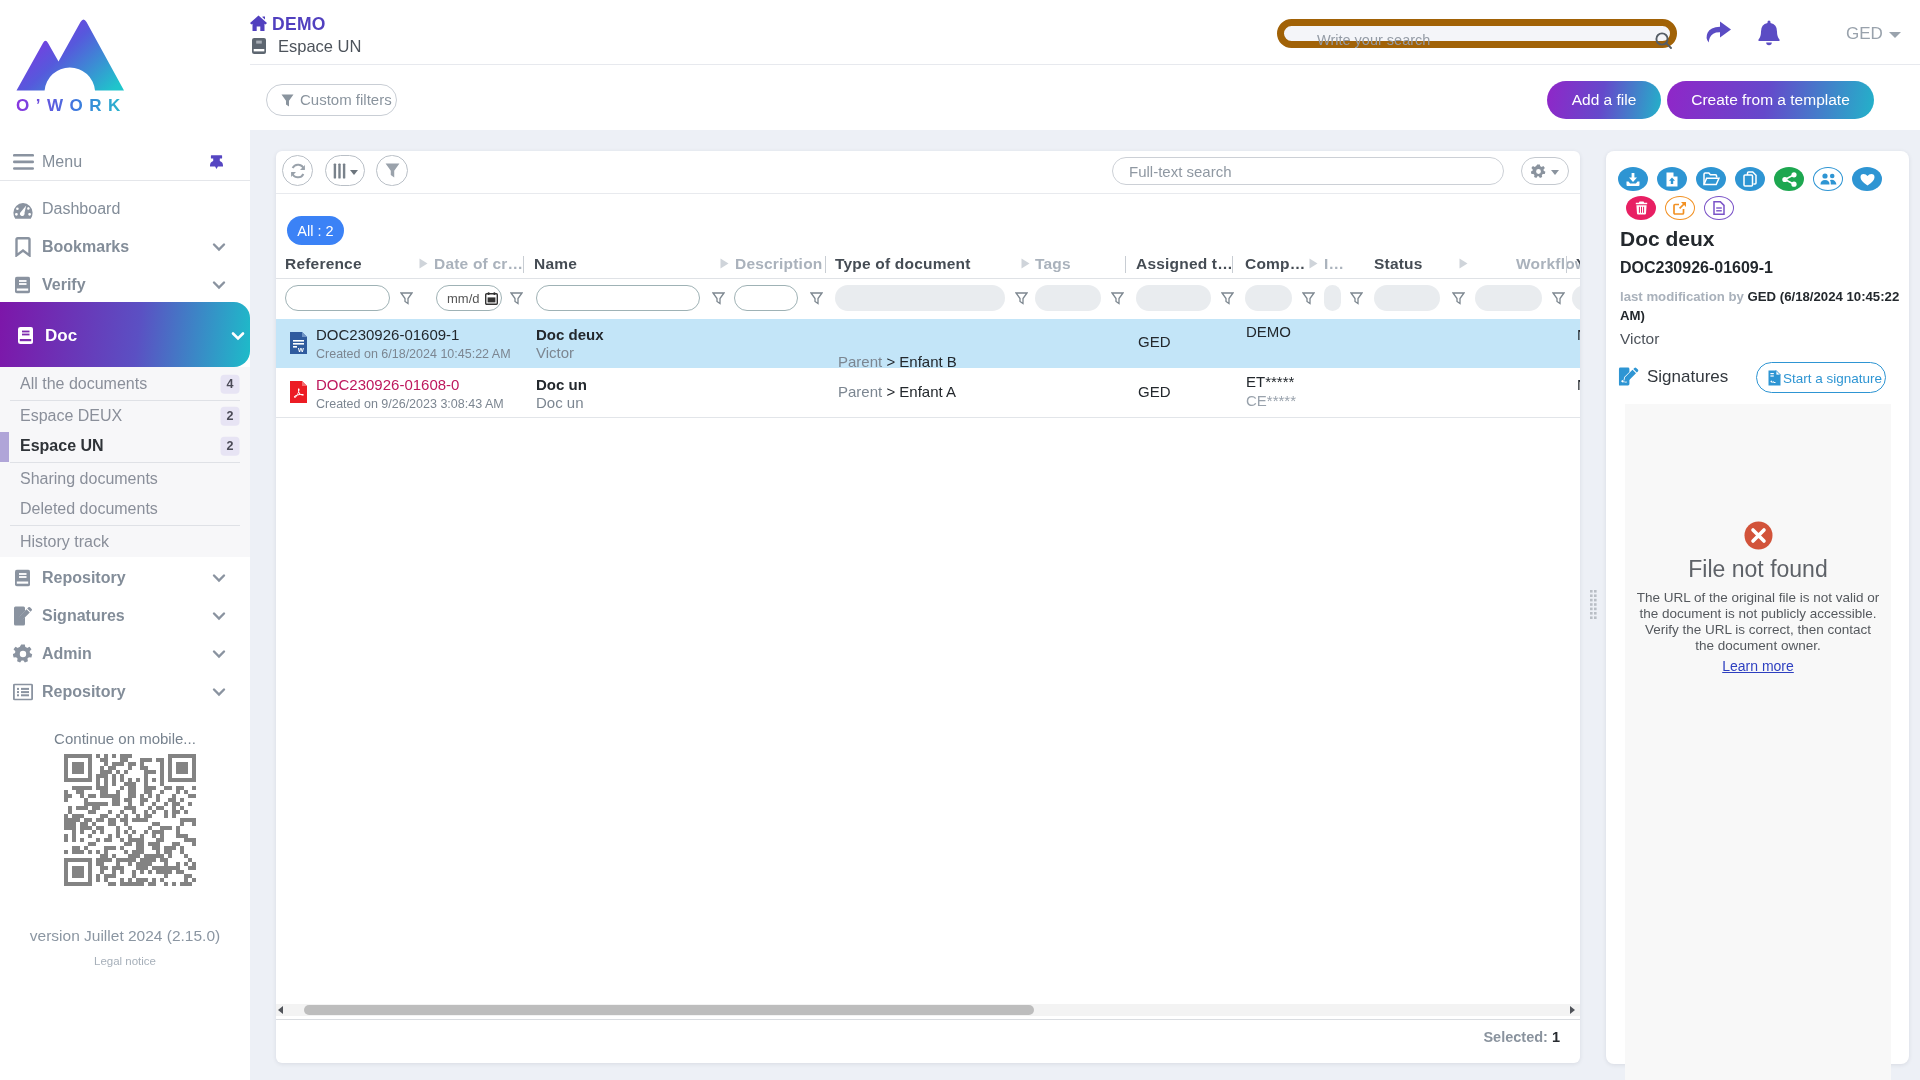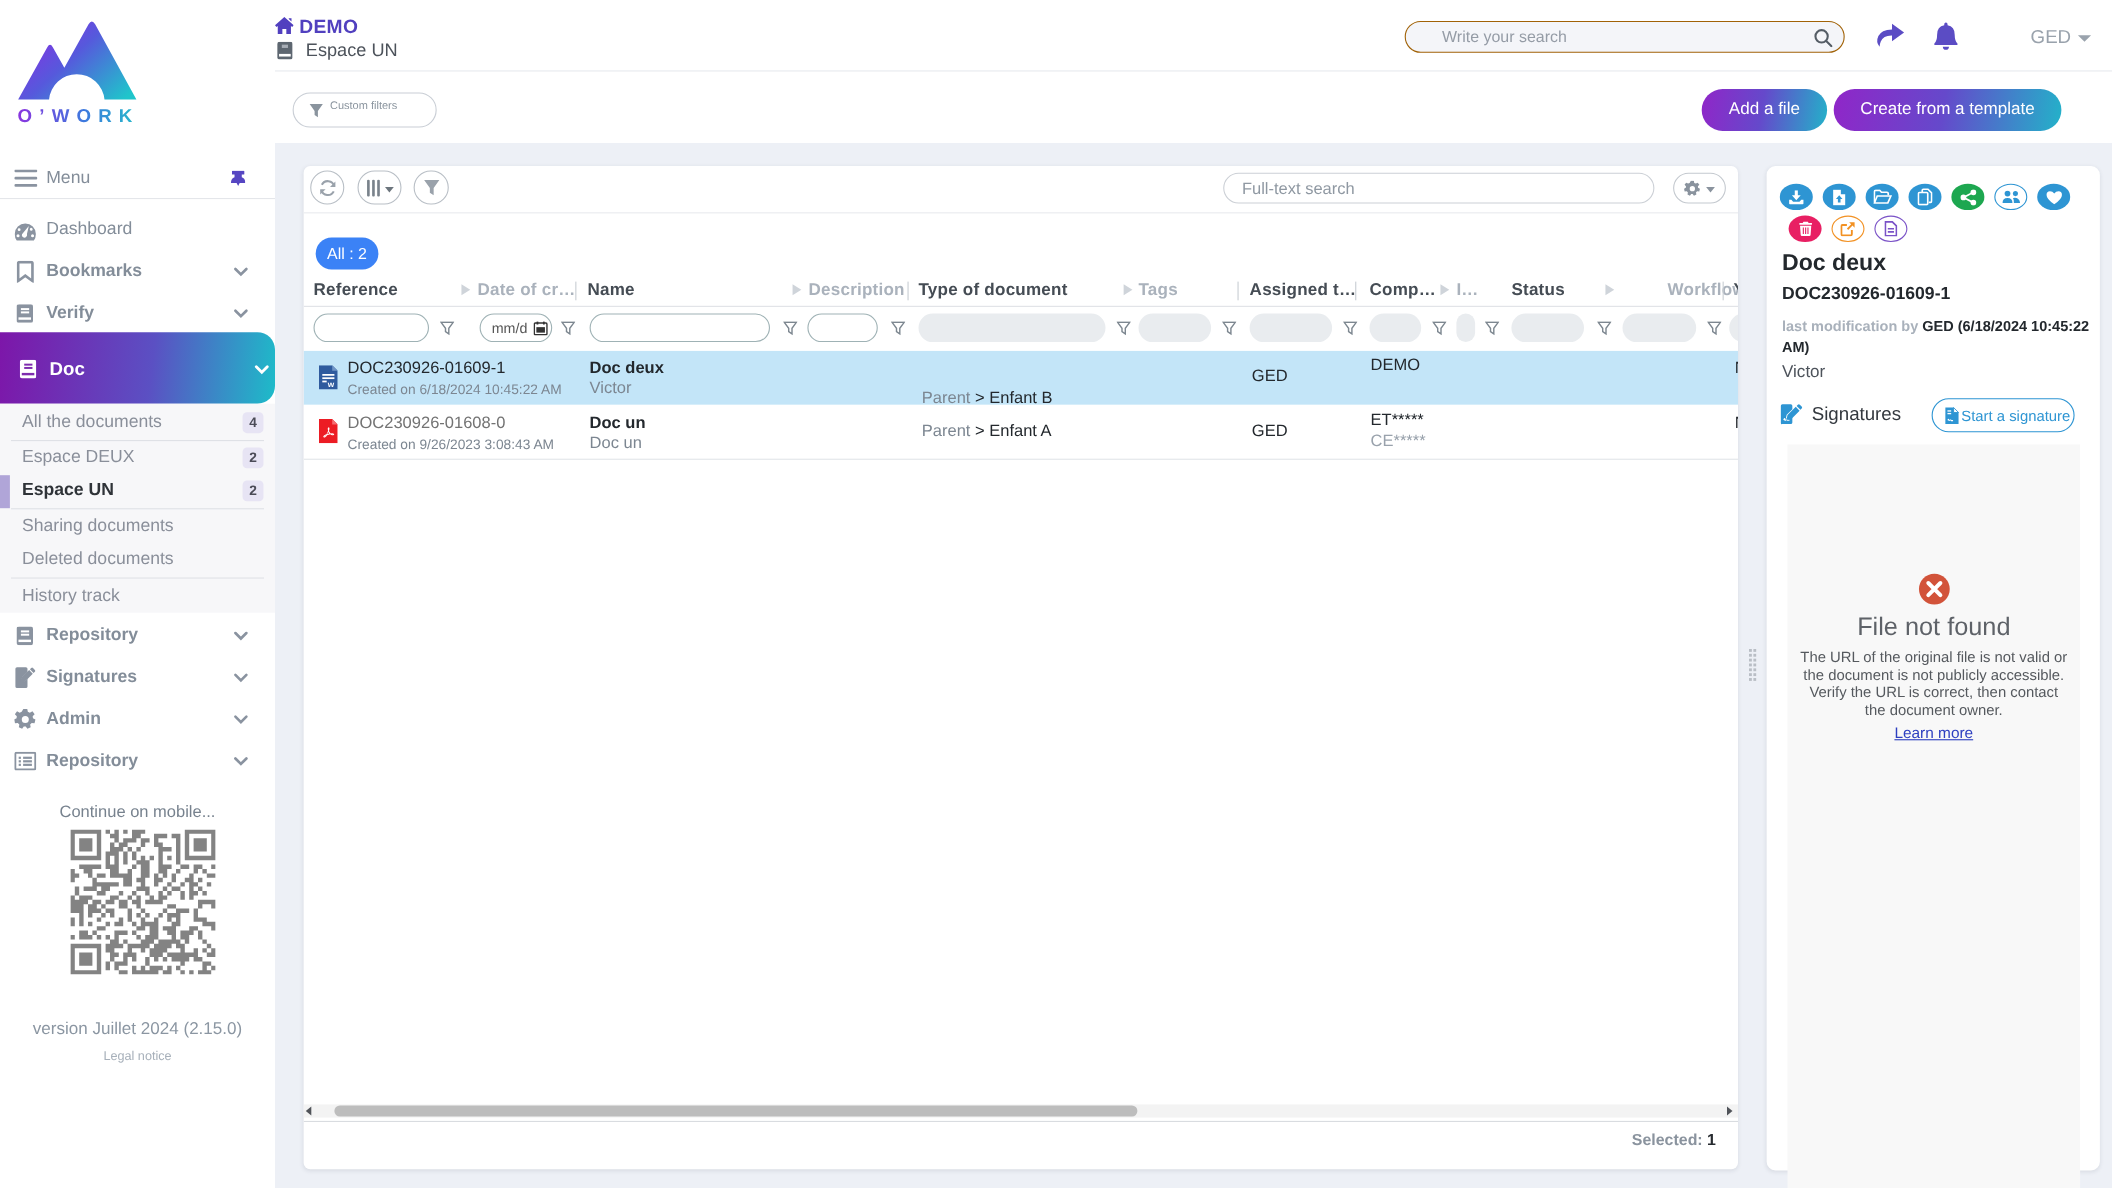--- a/index.html
+++ b/index.html
@@ -207,21 +207,21 @@
     <path fill="#5140bf" d="M8.5,0.5 L17,8 15.6,9.6 14.5,8.7 V16 h-4.2 v-4.6 h-3.6 V16 H2.5 V8.7 l-1.1,0.9 L0,8 Z M12.5,1.5 h2.5 v3 l-2.5,-2.2 Z"></path>
   </svg>
 <div class="abs" style="left:272px;top:14px;font-size:17.5px;font-weight:bold;color:#5140bf;letter-spacing:.3px;">DEMO</div>
 <svg class="abs" style="left:252px;top:38px;" width="14" height="16" viewBox="0 0 14 16">
     <path fill="#5d6670" d="M2.2,0 h9.8 Q14,0 14,2 v12 q0,2 -2,2 H2.2 Q0,16 0,14 V2 Q0,0 2.2,0 Z"></path>
     <rect x="4.2" y="2.6" width="5.6" height="3" fill="#a7adb5"></rect>
     <rect x="1.7" y="11" width="10.6" height="2.4" fill="#fff"></rect>
   </svg>
 <div class="abs" style="left:278px;top:37px;font-size:16.5px;color:#4d535b;">Espace UN</div>
 
-<div class="abs" style="left:1277px;top:19px;width:400px;height:29px;background:#f4f5f9;border:1px solid #a16207;border-radius:15px;">
+<div class="abs" style="left:1277px;top:19px;width:400px;height:29px;background:#f4f5f9;border:7px solid #a16207;border-radius:15px;">
   <span class="abs" style="left:33px;top:6px;font-size:14.5px;color:#959ca6;">Write your search</span>
   <svg class="abs" style="left:371px;top:6px;" width="17" height="17" viewBox="0 0 17 17">
       <circle cx="7" cy="7" r="5.6" fill="none" stroke="#555d66" stroke-width="1.9"></circle>
       <line x1="11.2" y1="11.2" x2="16" y2="16" stroke="#555d66" stroke-width="1.9" stroke-linecap="round"></line>
     </svg>
 </div>
 
 <svg class="abs" style="left:1705px;top:21px;" width="26" height="24" viewBox="0 0 26 24">
     <path fill="#5b4cc4" d="M15,0.5 L26,8.5 15,16.5 V11.2 Q7,11 4.8,16.8 q-1,2.6 -1.1,4.6 Q0,17.5 2.6,11.8 5.2,6.2 15,5.8 Z"></path>
   </svg>
@@ -229,21 +229,21 @@
 <svg class="abs" style="left:1757px;top:20px;" width="24" height="27" viewBox="0 0 24 27">
     <path fill="#5b4cc4" d="M12,0.5 q1.5,0 1.5,1.5 v1 Q20,4.2 20,11.5 q0,5.5 2.5,8 v1.5 H1.5 v-1.5 Q4,17 4,11.5 4,4.2 10.5,3 v-1 Q10.5,0.5 12,0.5 Z M9.2,22.5 h5.6 q0,2.8 -2.8,2.8 -2.8,0 -2.8,-2.8 Z"></path>
   </svg>
 <div class="abs" style="left:1846px;top:24px;font-size:17px;color:#99a2ac;">GED</div>
 <div class="abs" style="left:1889px;top:32px;width:0;height:0;border-left:6px solid transparent;border-right:6px solid transparent;border-top:6px solid #9aa3ad;"></div>
 
 <div class="abs" style="left:266px;top:84px;width:131px;height:32px;border:1px solid #c9ced5;border-radius:16px;background:#fff;">
   <svg class="abs" style="left:14px;top:9px;" width="13" height="13" viewBox="0 0 13 13">
       <path fill="#8a949e" d="M0.5,0.5 h12 L8,6.8 V12.5 L5,10.5 V6.8 Z"></path>
     </svg>
-  <span class="abs" style="left:33px;top:6px;font-size:10px;color:#8a949e;">Custom filters</span>
+  <span class="abs" style="left:33px;top:6px;font-size:15px;color:#8a949e;">Custom filters</span>
 </div>
 
 <div class="grad-btn" style="left:1547px;top:81px;width:114px;height:38px;">Add a file</div>
 <div class="grad-btn" style="left:1667px;top:81px;width:207px;height:38px;">Create from a template</div>
 
 <div id="maincard">
 
   <div class="toolbtn" style="left:6px;width:31px;">
     <svg width="16" height="16" viewBox="0 0 16 16">
         <path fill="none" stroke="#9aa2ab" stroke-width="1.9" d="M13.8,6.3 A6,6 0 0 0 2.6,5 M2.2,9.7 A6,6 0 0 0 13.4,11"></path>
@@ -386,21 +386,21 @@
     <span class="abs" style="left:970px;top:4px;font-size:15px;color:#23282d;">DEMO</span>
     <span class="abs" style="left:1301px;top:7px;font-size:15px;color:#23282d;">N</span>
   </div>
 
   <div class="abs" style="left:0;top:217px;width:1304px;height:50px;background:#fff;border-bottom:1px solid #e2e5e9;">
     <svg class="abs" style="left:14px;top:13px;" width="17" height="22" viewBox="0 0 17 22">
         <path fill="#ec1c24" d="M0,0 h12 l5,5 v17 H0 Z"></path>
         <path fill="#f46d71" d="M12,0 l5,5 h-5 Z"></path>
         <path fill="#fff" d="M4.2,16.5 q-0.9,-0.6 0.3,-1.5 1,-0.7 2.3,-1.2 0.9,-1.5 1.5,-3.1 -0.5,-1.6 -0.3,-2.6 0.3,-1 1,-0.7 0.8,0.4 0.5,1.6 -0.1,0.9 -0.5,1.8 0.6,1.3 1.6,2.2 1.3,-0.2 2.3,0 1.2,0.3 0.9,1.1 -0.4,0.8 -1.6,0.5 -1,-0.2 -2,-0.9 -1.5,0.3 -2.9,0.9 -0.7,1.2 -1.6,1.9 -0.9,0.6 -1.5,0 Z M5.1,15.9 q0.6,-0.3 1.1,-1 -1.3,0.6 -1.1,1 Z M8.4,11.8 q-0.4,1 -0.9,1.9 0.9,-0.4 1.9,-0.6 -0.6,-0.6 -1,-1.3 Z M8.8,8.1 q0.2,-0.6 -0.1,-0.8 -0.3,0.1 0.1,0.8 Z M11.5,14.1 q0.8,0.4 1.3,0.3 -0.4,-0.4 -1.3,-0.3 Z"></path>
       </svg>
-    <span class="abs" style="left:40px;top:8px;font-size:15px;color:#737373;">DOC230926-01608-0</span>
+    <span class="abs" style="left:40px;top:8px;font-size:15px;color:#be185d;">DOC230926-01608-0</span>
     <span class="abs" style="left:40px;top:29px;font-size:12.5px;color:#7c8691;">Created on 9/26/2023 3:08:43 AM</span>
     <span class="abs" style="left:260px;top:8px;font-size:15px;font-weight:bold;color:#23282d;">Doc un</span>
     <span class="abs" style="left:260px;top:26px;font-size:15px;color:#7c8691;">Doc un</span>
     <span class="abs" style="left:562px;top:15px;font-size:15px;color:#7c8691;">Parent <span style="color:#23282d;">&gt; Enfant A</span></span>
     <span class="abs" style="left:862px;top:15px;font-size:15px;color:#23282d;">GED</span>
     <span class="abs" style="left:970px;top:5px;font-size:15px;color:#23282d;">ET*****</span>
     <span class="abs" style="left:970px;top:24px;font-size:15px;color:#99a2ac;">CE*****</span>
     <span class="abs" style="left:1301px;top:8px;font-size:15px;color:#23282d;">N</span>
   </div>
 

